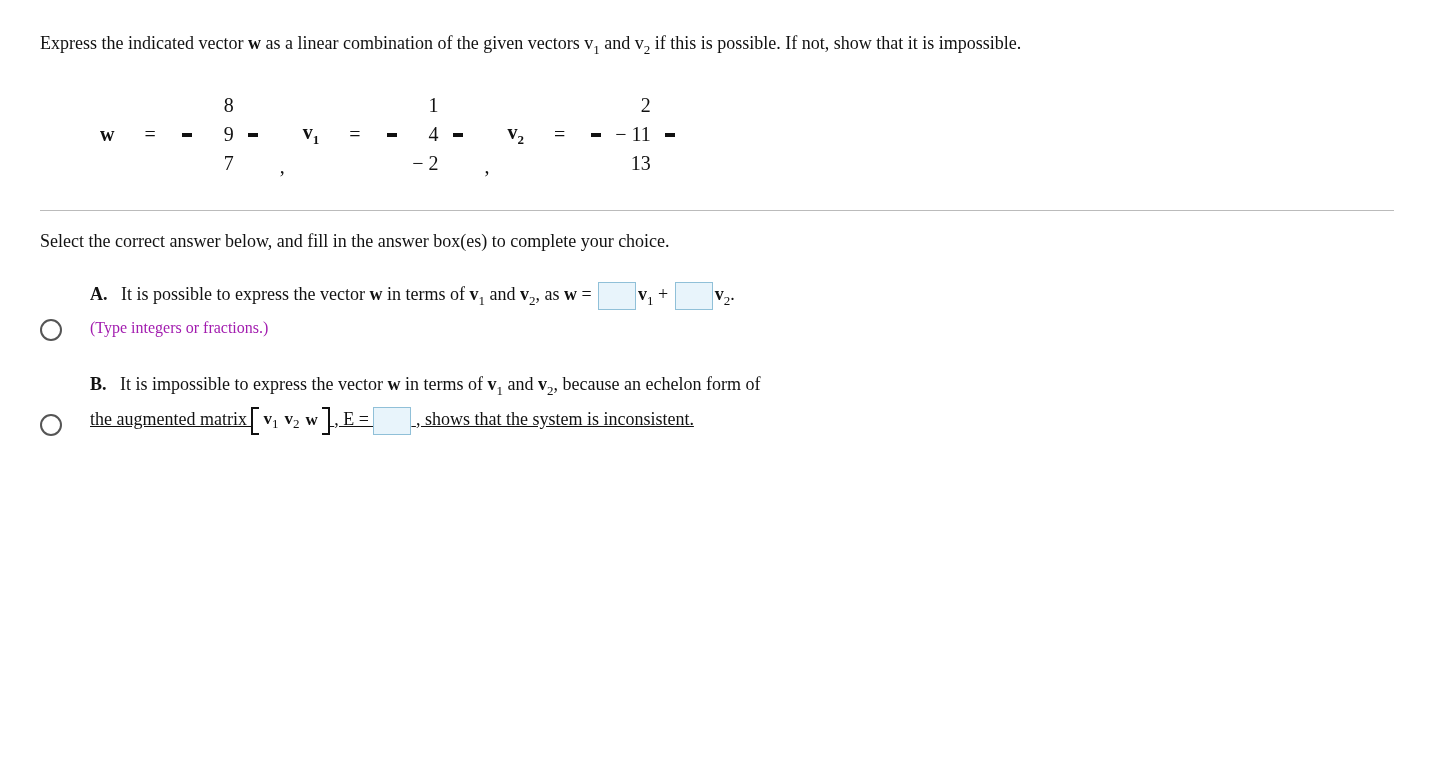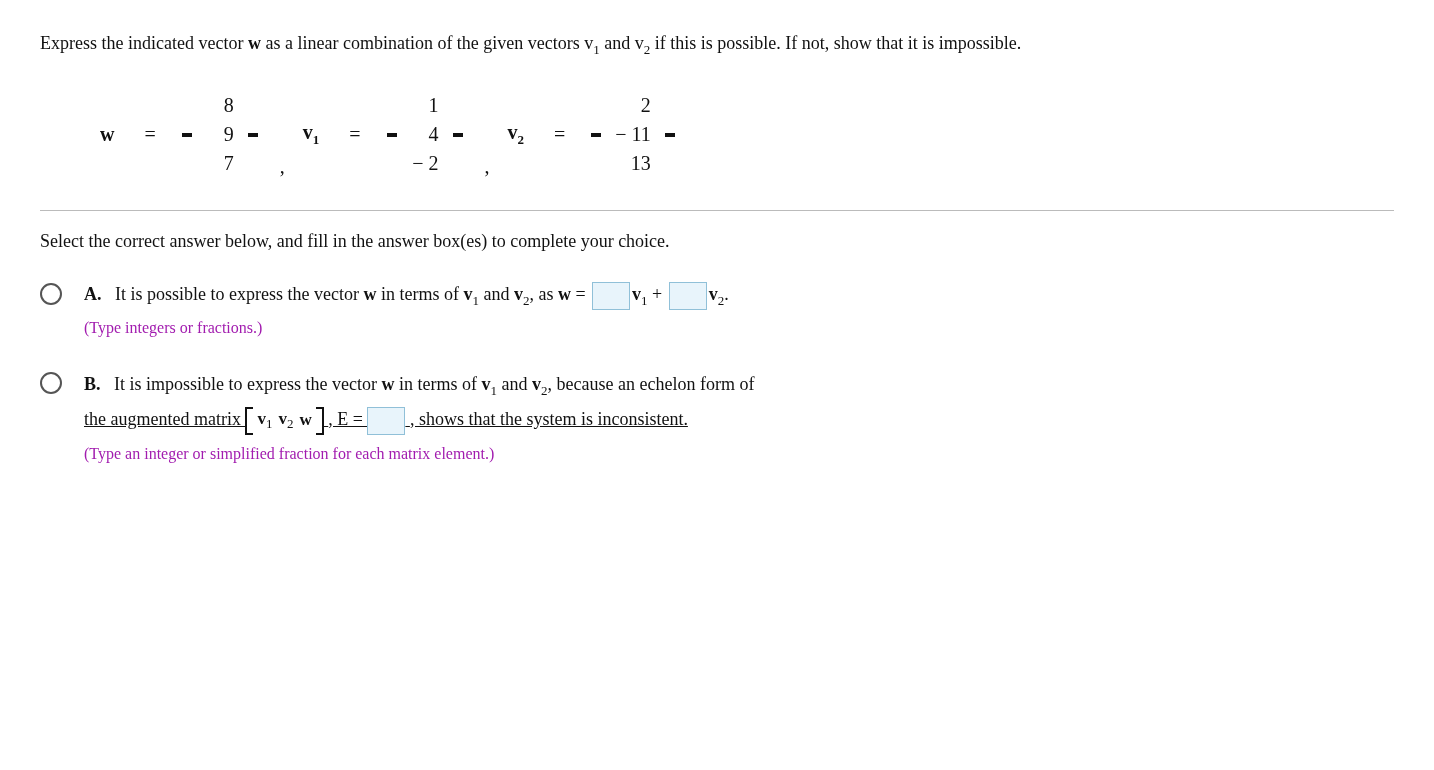--- a/index.html
+++ b/index.html
@@ -105,22 +105,22 @@
 
     .select-instruction {
       font-size: 18px;
       margin-bottom: 28px;
       font-family: Liberation Serif, serif;
     }
 
     
     .option {
       display: flex;
-      align-items: flex-start;
-      gap: 22px;
+      align-items: flex-end;
+      gap: 28px;
       margin-bottom: 28px;
     }
 
     .radio-outer {
       width: 22px;
       height: 22px;
       border: 2px solid #555;
       border-radius: 50%;
       display: flex;
       align-items: center;
@@ -307,15 +307,14 @@
           <span><span class="bold">v</span><sub class="sub">1</sub></span>
           <span><span class="bold">v</span><sub class="sub">2</sub></span>
           <span><span class="bold">w</span></span>
         </span>
         <span class="aug-bracket-right"></span>
       </span>
       <span>, E = </span>
       <input type="text" style="background: rgb(232, 244, 251); border: 1.5px solid rgb(144, 192, 216); width: 38px; height: 28px; vertical-align: middle; display: inline-block;">
       <span>, shows that the system is inconsistent.</span>
     </div>
-    <span class="hint-text">(Type an integer or simplified fraction for each matrix element.)</span>
   </div>
 </div>
 
 </body></html>

